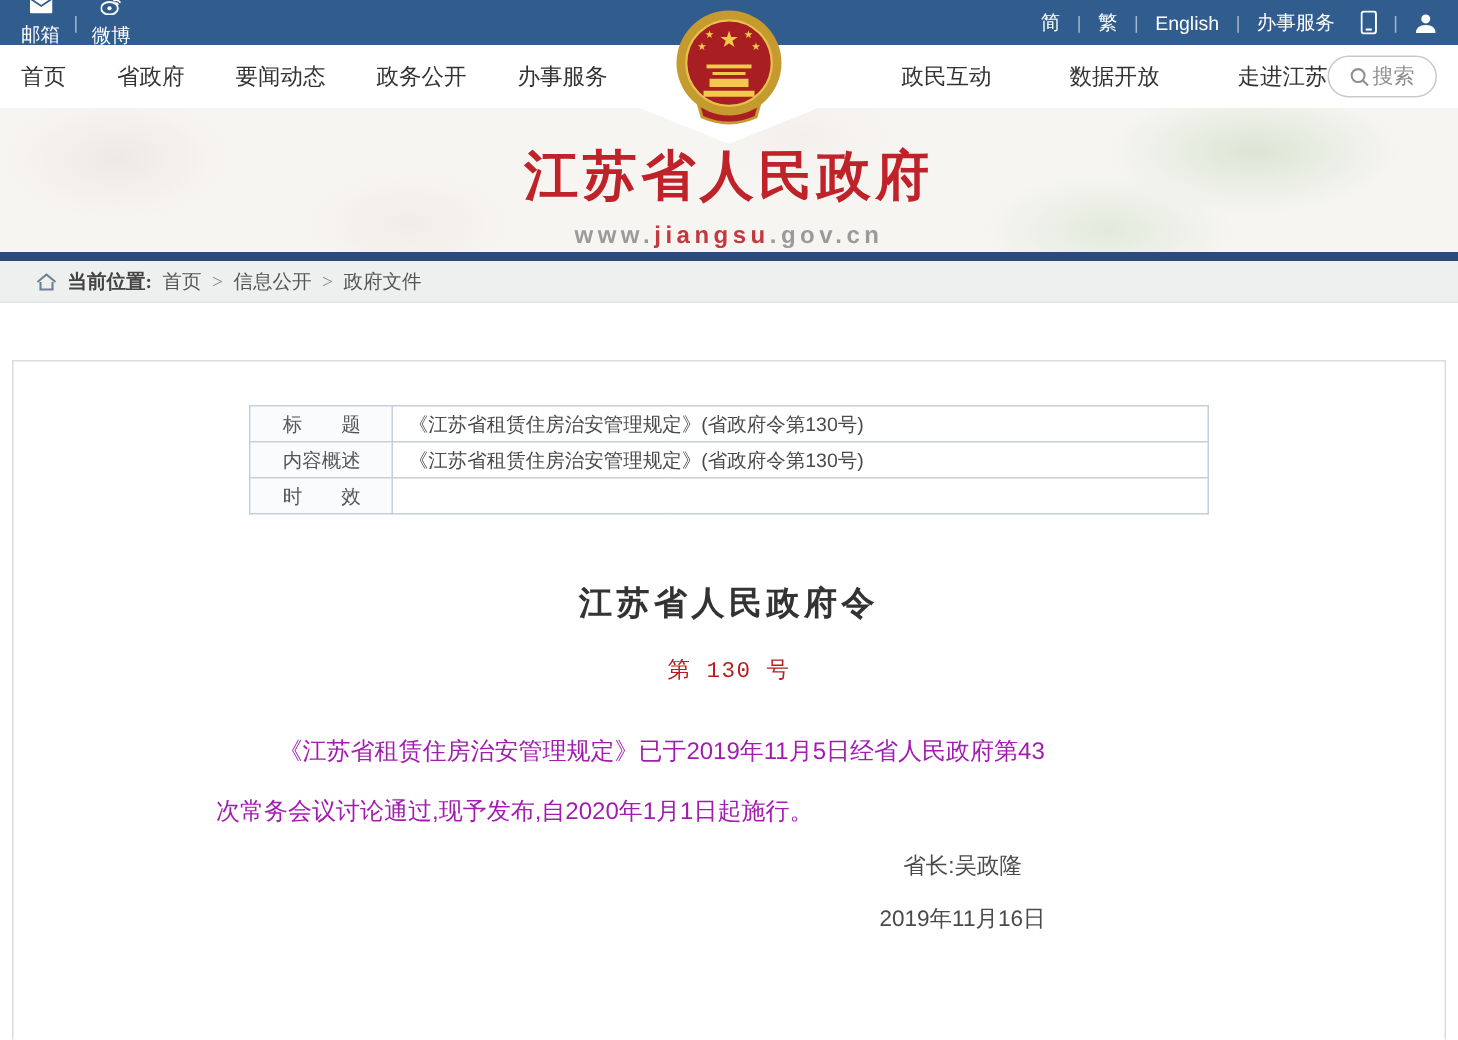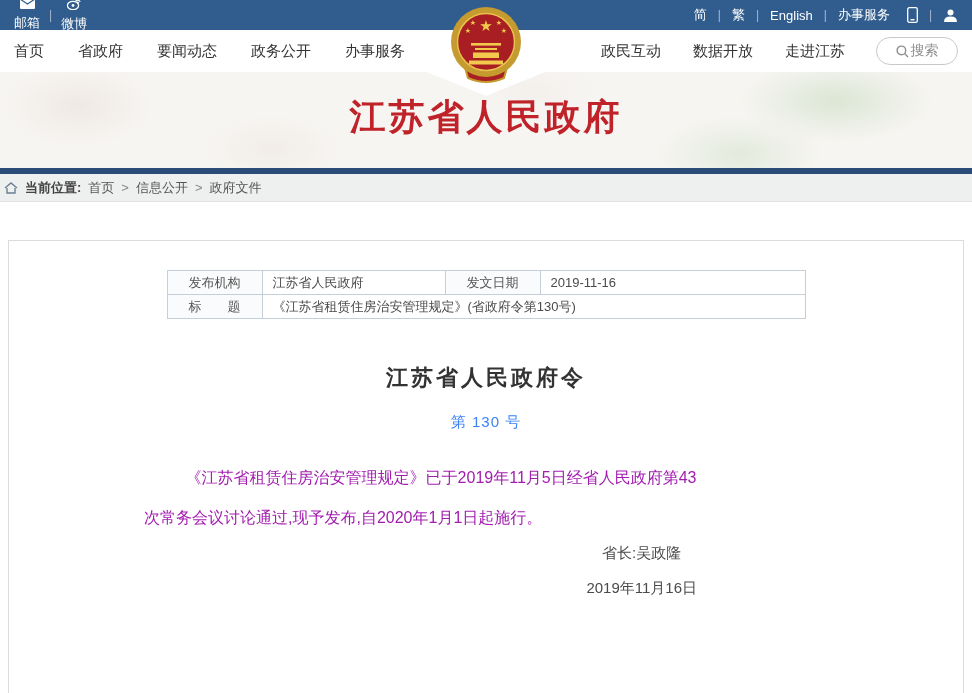--- a/index.html
+++ b/index.html
@@ -18,21 +18,21 @@
   .tb-item{display:flex;align-items:center;gap:5px;cursor:pointer;flex-direction:column;}
   .tb-sep{color:rgba(255,255,255,.55);font-size:12px;}
   .tb-icon{display:inline-flex;align-items:center;}
   
   .navbar{
     height:42px;background:#fff;display:flex;align-items:center;
     padding:0 10px;font-size:15px;color:#333;position:relative;z-index:2;
   }
   .nav-left{display:flex;gap:34px;margin-left:4px;}
   .nav-spacer{width:196px;flex:none;}
-  .nav-right{display:flex;gap:32px;}
+  .nav-right{display:flex;gap:52px;}
   .nav-item{cursor:pointer;white-space:nowrap;}
   .search-pill{
     margin-left:auto;margin-right:4px;width:80px;height:26px;
     border:1px solid #c9c9c9;border-radius:14px;background:#fff;
     display:flex;align-items:center;justify-content:center;gap:2px;
     color:#8f8f8f;font-size:14px;cursor:pointer;
   }
   
   .emblem-shield{
     position:absolute;left:424px;top:30px;width:124px;height:66px;background:#fff;
@@ -56,22 +56,22 @@
     font-family:"Liberation Serif","DejaVu Serif",serif;letter-spacing:3px;
   }
   .banner-url{
     margin-top:7px;font-size:16px;font-weight:bold;letter-spacing:3px;color:#9a9a9a;
   }
   .banner-url .hl{color:#c23a3f;}
   .navy-line{height:6px;background:#2b4c78;}
   
   .breadcrumb{
     height:27px;background:#eef0ef;border-bottom:1px solid #e3e3e3;
-    display:flex;align-items:center;gap:7px;padding:0 4px;
-    font-size:13px;color:#555;
+    display:flex;align-items:center;gap:7px;padding:0 24px;
+    font-size:13px;color:#555;font-family:Liberation Serif, serif;
   }
   .bc-label{font-weight:bold;color:#444;}
   .bc-link{cursor:pointer;}
   .bc-sep{color:#888;}
   
   .content{padding:38px 8px 0;}
   .card{border:1px solid #dcdcdc;background:#fff;min-height:470px;}
   table.meta{
     width:638px;margin:29px auto 0;border-collapse:collapse;
     font-size:13px;color:#4a4a4a;table-layout:fixed;
@@ -80,22 +80,22 @@
     border:1px solid #c5cfd9;height:23px;padding:0 10px;
     overflow:hidden;white-space:nowrap;
   }
   table.meta td.lbl{text-align:center;background:#fafbfc;color:#555;padding:0 4px;}
   
   .doc-title{
     text-align:center;margin-top:44px;font-size:22px;font-weight:bold;color:#333;
     font-family:Liberation Serif, serif;letter-spacing:3px;
   }
   .doc-number{
-    text-align:center;margin-top:20px;font-size:15px;color:#3b82f6;
-    font-family:Liberation Sans, sans-serif;letter-spacing:1px;
+    text-align:center;margin-top:20px;font-size:15px;color:#b91c1c;
+    font-family:Liberation Mono, monospace;letter-spacing:1px;
   }
   .doc-body{
     margin:26px 280px 0 135px;width:558px;font-size:16px;line-height:40px;
     color:#a21caf;text-indent:2.6em;
   }
   .signature{
     margin:6px 266px 0 auto;width:fit-content;text-align:center;
     font-size:15px;color:#4a4a4a;
   }
   .signature .sig-line{display:block;}
@@ -191,20 +191,21 @@
     <text x="55" y="27" font-size="7" fill="#f2c94c" text-anchor="middle">★</text>
     <rect x="22" y="37" width="30" height="2.6" fill="#f2c94c"></rect>
     <rect x="26" y="42" width="22" height="2" fill="#f2c94c"></rect>
     <rect x="24" y="46.5" width="26" height="5.5" fill="#f2c94c"></rect>
     <rect x="20" y="54.5" width="34" height="4" fill="#f2c94c"></rect>
   </svg>
 </div>
 
 <div class="banner">
   <div class="banner-title">江苏省人民政府</div>
+  <div class="banner-url"><span>www.</span><span class="hl">jiangsu</span><span>.gov.cn</span></div>
 </div>
 <div class="navy-line"></div>
 
 <div class="breadcrumb">
   <span>
     <svg width="14" height="12" viewBox="0 0 14 12">
         <path d="M1 6 L7 1 L13 6" fill="none" stroke="#6b7f95" stroke-width="1.4"></path>
         <path d="M3 6 L3 11 L11 11 L11 6" fill="none" stroke="#6b7f95" stroke-width="1.4"></path>
       </svg>
   </span>
@@ -221,28 +222,30 @@
 
     <table class="meta">
       <colgroup>
           <col style="width:95px">
           <col style="width:183px">
           <col style="width:95px">
           <col style="width:265px">
         </colgroup>
       <tbody>
       <tr>
-        <td class="lbl">发布机构</td>
-        <td>江苏省人民政府</td>
-        <td class="lbl">发文日期</td>
-        <td>2019-11-16</td>
+        <td class="lbl">标　　题</td>
+        <td colspan="3">《江苏省租赁住房治安管理规定》(省政府令第130号)</td>
       </tr>
       <tr>
-        <td class="lbl">标　　题</td>
+        <td class="lbl">内容概述</td>
         <td colspan="3">《江苏省租赁住房治安管理规定》(省政府令第130号)</td>
+      </tr>
+      <tr>
+        <td class="lbl">时　　效</td>
+        <td colspan="3"></td>
       </tr>
     </tbody>
       </table>
 
     <div class="doc-title">江苏省人民政府令</div>
     <div class="doc-number">第 130 号</div>
     <p class="doc-body">《江苏省租赁住房治安管理规定》已于2019年11月5日经省人民政府第43次常务会议讨论通过,现予发布,自2020年1月1日起施行。</p>
 
     <div class="signature">
       <span class="sig-line">省长:吴政隆</span>

